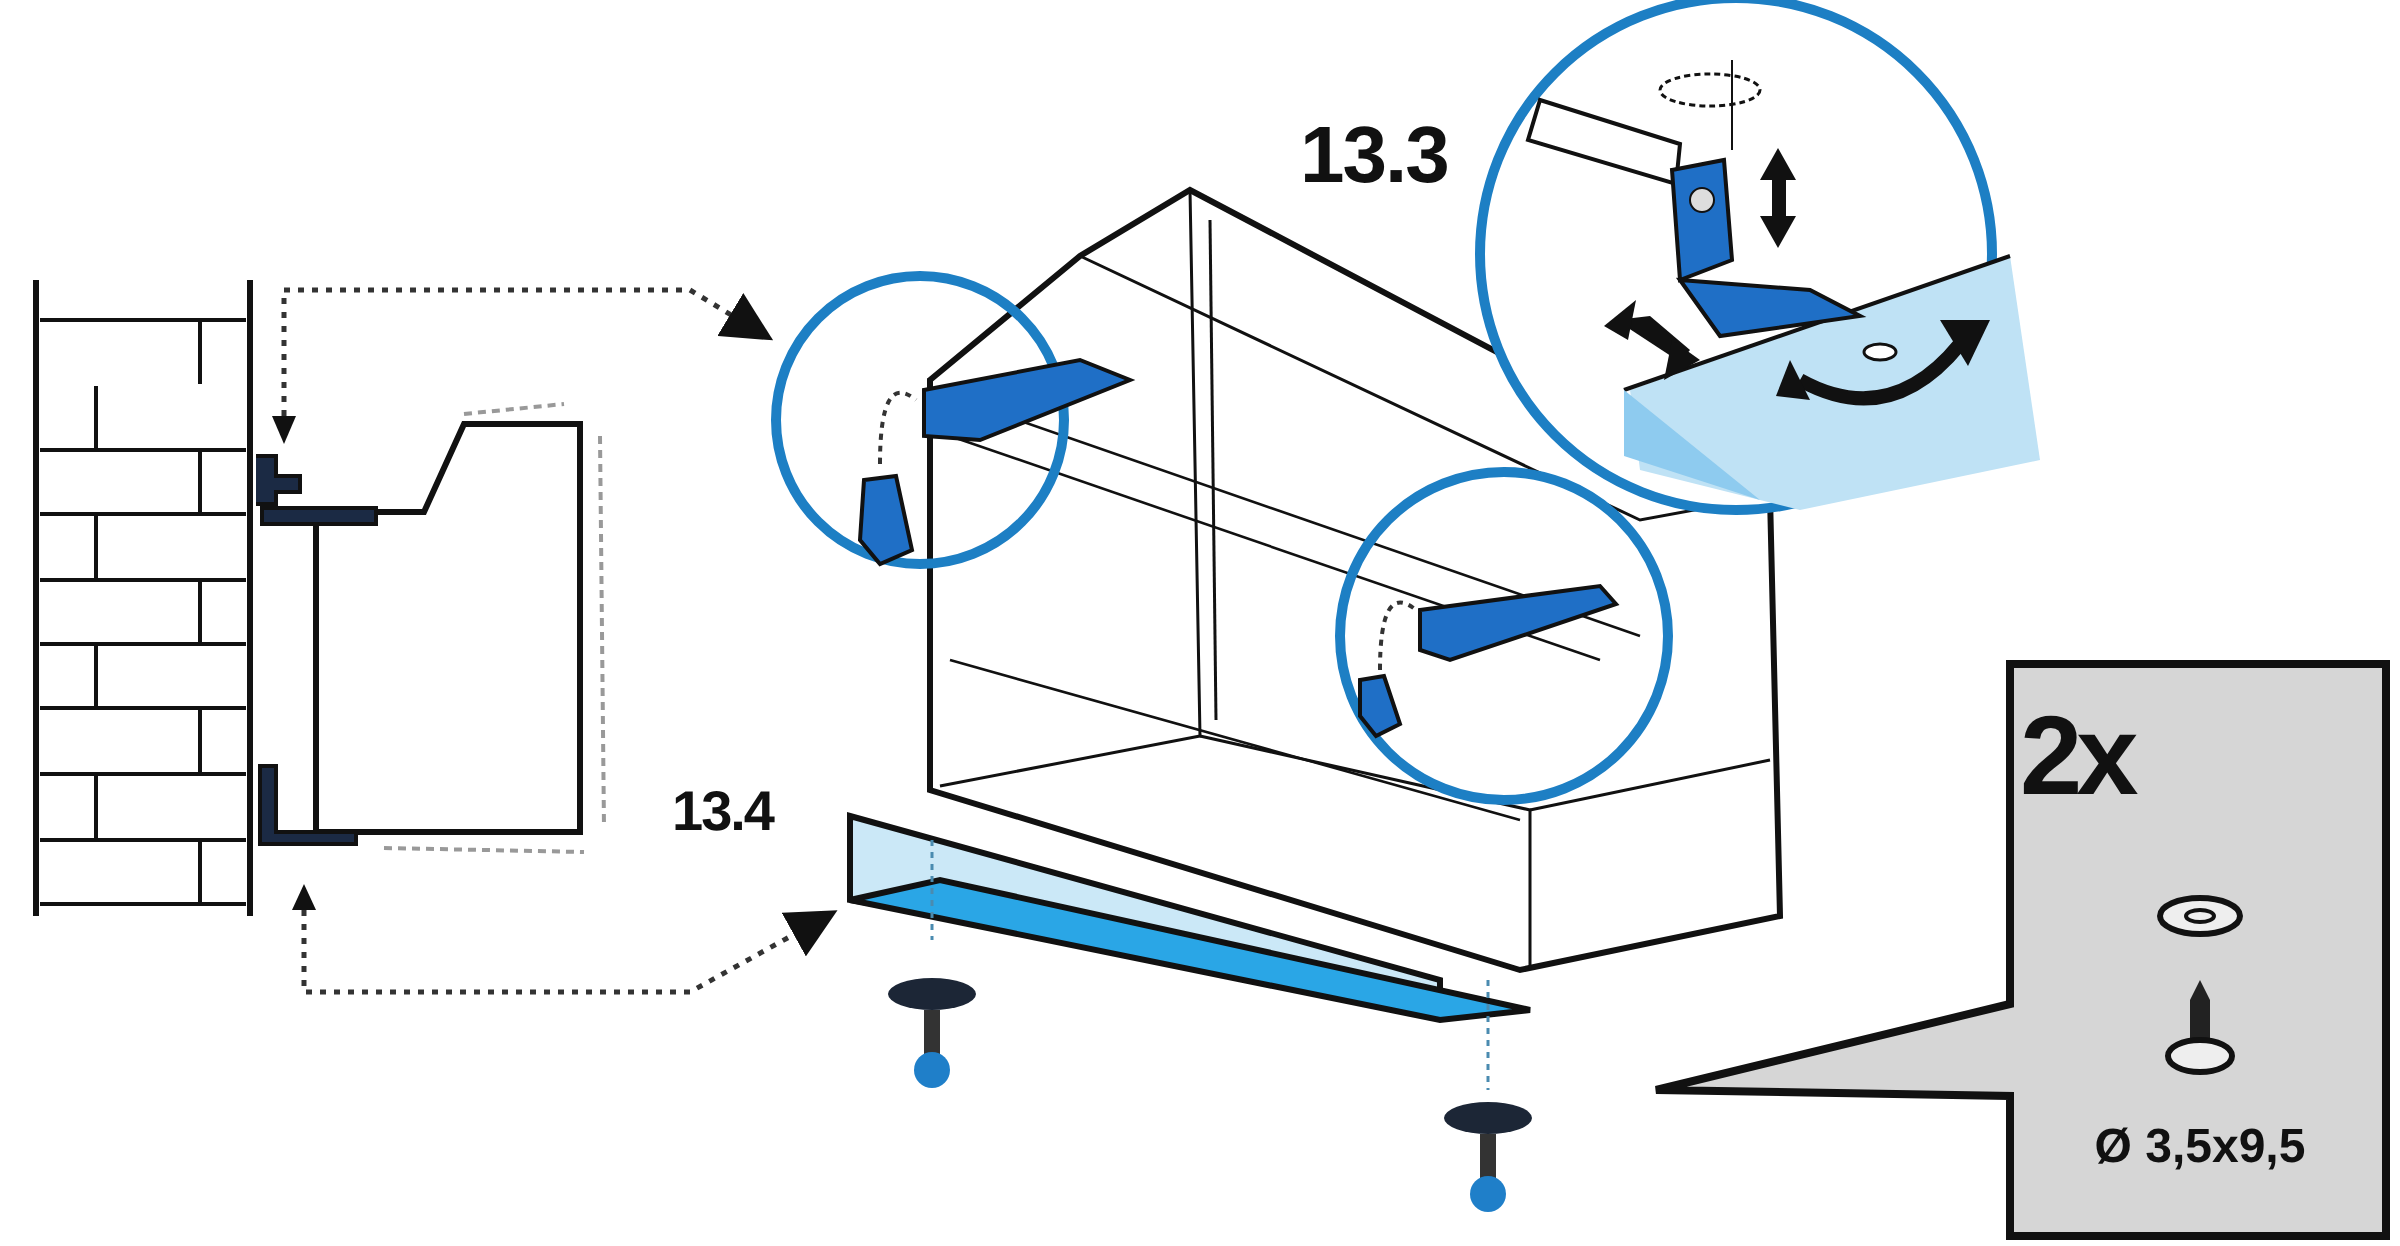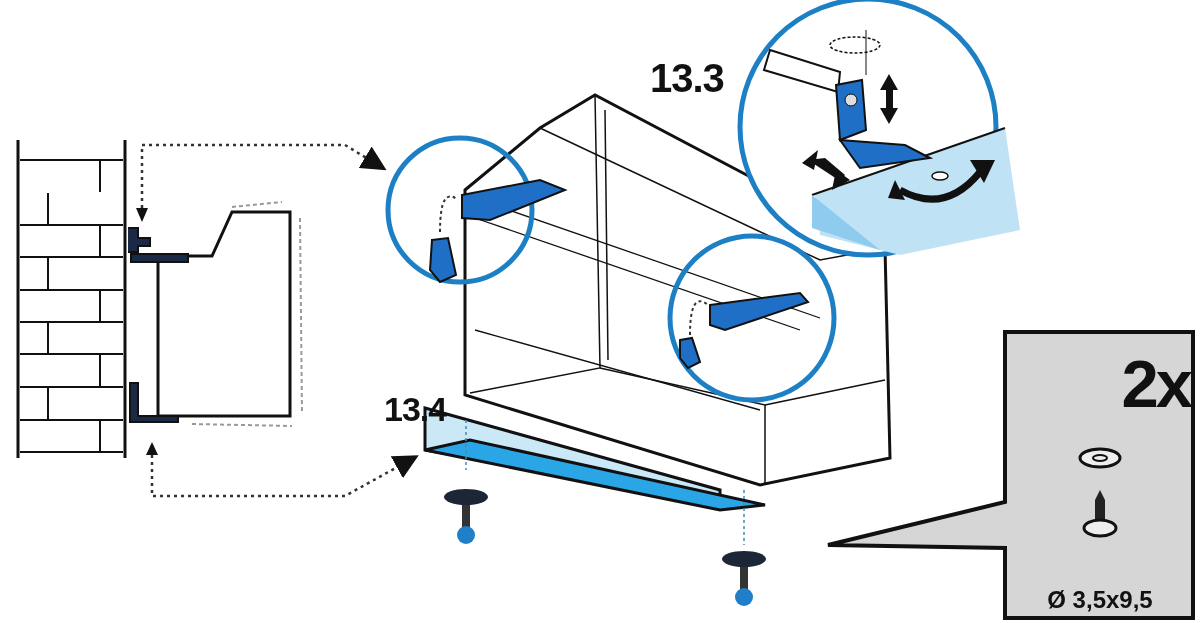--- a/index.html
+++ b/index.html
@@ -2,24 +2,24 @@
 <html><head>
 <meta charset="utf-8">
 <style>
   html, body { margin: 0; padding: 0; background: #ffffff; }
   body { width: 1200px; height: 623px; position: relative; overflow: hidden;
          font-family: "Liberation Sans", sans-serif; }
   svg.stage { position: absolute; left: 0; top: 0; }
   .step-label { position: absolute; font-family: "Liberation Sans", sans-serif;
                 font-weight: bold; color: #111; letter-spacing: -1px; }
   #lbl-133 { left: 650px; top: 56px; font-size: 40px; text-align: right; }
-  #lbl-134 { left: 336px; top: 390px; font-size: 34px; margin-left: 48px; }
+  #lbl-134 { left: 336px; top: 390px; font-size: 28px; }
   .callout-text { position: absolute; font-family: "Liberation Sans", sans-serif; font-weight: bold; color: #111; }
-  #qty { left: 1010px; top: 345px; font-size: 67px; width: 180px; text-align: right; letter-spacing: -3px; }
-  #spec { left: 1010px; top: 586px; font-size: 24px; width: 180px; text-align: center; }
+  #qty { left: 1010px; top: 345px; font-size: 56px; width: 180px; text-align: left; letter-spacing: -3px; }
+  #spec { left: 1010px; top: 560px; font-size: 24px; width: 180px; text-align: center; }
 </style>
 </head>
 <body>
 
 <svg class="stage" width="1200" height="623" viewBox="0 0 1200 623">
   <defs>
     <marker id="arrow" markerWidth="10" markerHeight="10" refX="6" refY="5" orient="auto">
       <path d="M0,0 L10,5 L0,10 Z" fill="#111"></path>
     </marker>
   </defs>

